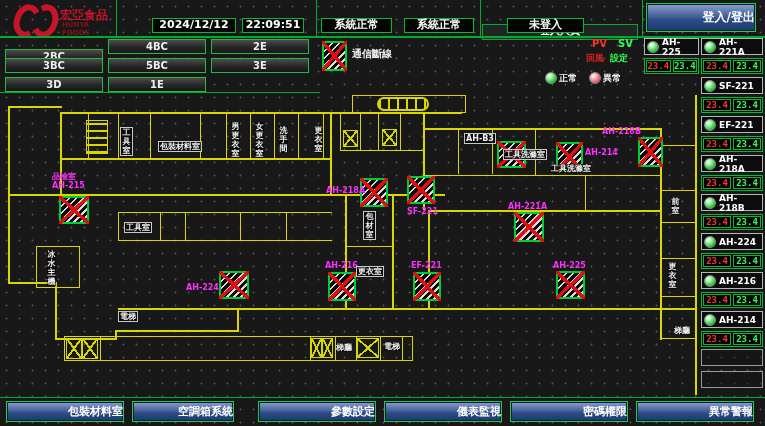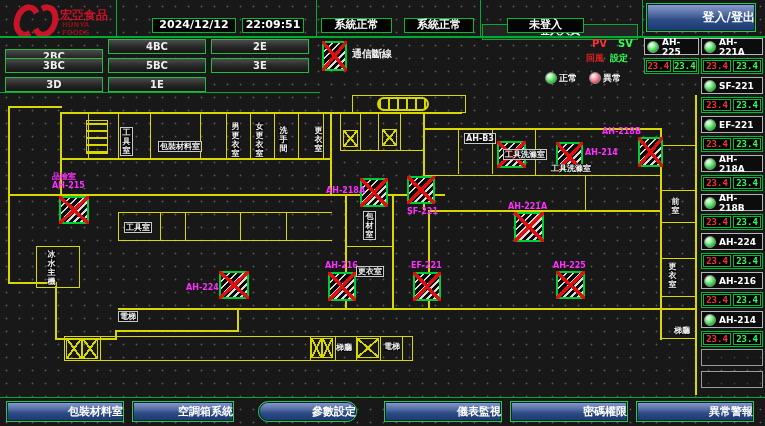--- a/index.html
+++ b/index.html
@@ -365,19 +365,19 @@
         <span class="pv">23.4</span>
         <span class="sv">23.4</span>
       </div>
       <div class="slot" style="left: 701px; top: 349px; width: 62px; height: 17px;"></div>
       <div class="slot" style="left: 701px; top: 371px; width: 62px; height: 17px;"></div>
     </div>
 
   <div id="bottom-bar">
       <div class="bluebtn" style="left: 6px; top: 401px; width: 118px; height: 21px; font-size: 11px; line-height: 19px;">包裝材料室</div>
       <div class="bluebtn" style="left: 132px; top: 401px; width: 102px; height: 21px; font-size: 11px; line-height: 19px;">空調箱系統</div>
-      <div class="bluebtn" style="left: 258px; top: 401px; width: 99px; height: 21px; font-size: 11px; line-height: 19px; border-radius: 10px;">參數設定</div>
+      <div class="bluebtn" style="left: 258px; top: 401px; width: 118px; height: 21px; font-size: 11px; line-height: 19px;">參數設定</div>
       <div class="bluebtn" style="left: 384px; top: 401px; width: 118px; height: 21px; font-size: 11px; line-height: 19px;">儀表監視</div>
       <div class="bluebtn" style="left: 510px; top: 401px; width: 118px; height: 21px; font-size: 11px; line-height: 19px;">密碼權限</div>
       <div class="bluebtn" style="left: 636px; top: 401px; width: 118px; height: 21px; font-size: 11px; line-height: 19px;">異常警報</div>
     </div>
 
 </div>
 
 </body></html>

